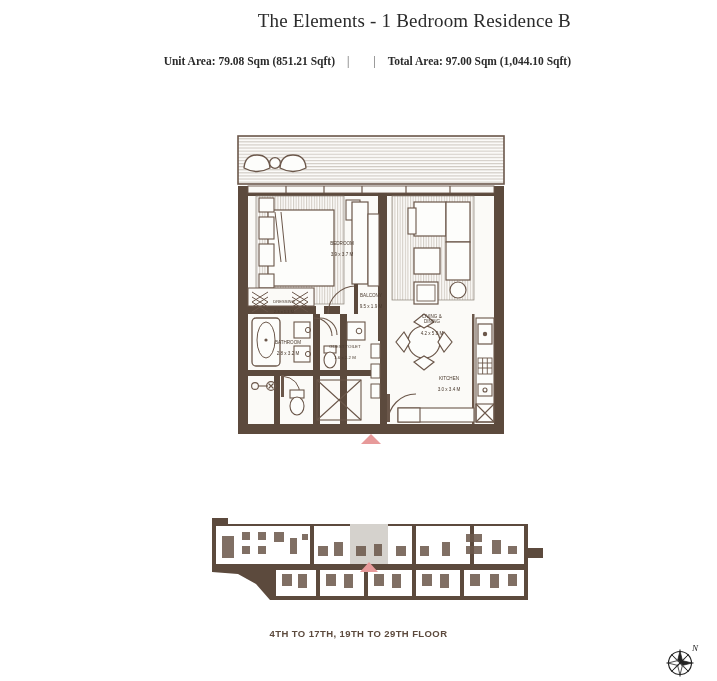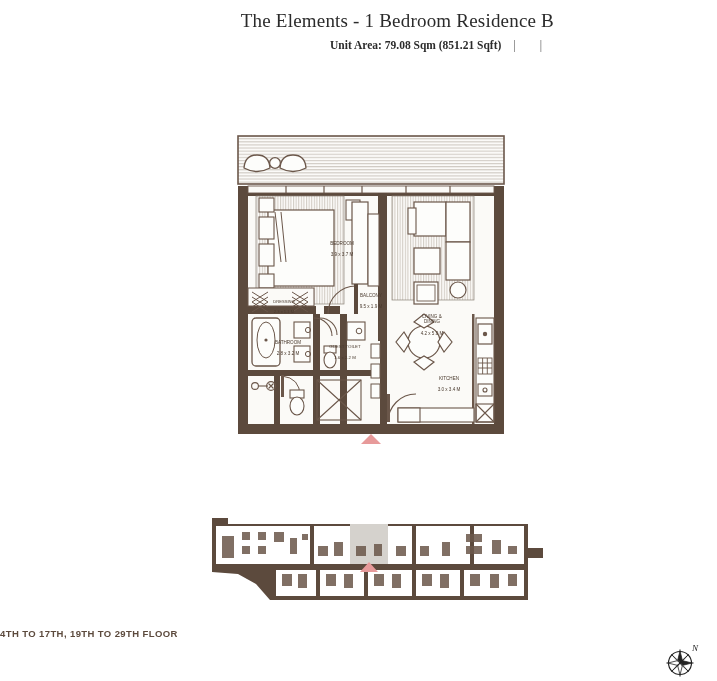--- a/index.html
+++ b/index.html
@@ -3,59 +3,60 @@
 <meta charset="utf-8">
 <style>
   html,body{margin:0;padding:0;}
   body{
     width:717px;height:681px;
     background:#ffffff;
     font-family:"Liberation Sans", sans-serif;
     overflow:hidden;position:relative;
   }
   
-  #header{position:absolute;left:0;top:0;width:570px;}
+  #header{position:absolute;left:17px;top:0;width:570px;}
   #plan-title{
     font-family:"Liberation Serif", serif;
     font-size:19px;color:#2b2b2b;
     text-align:right;padding-right:16px;
     margin-top:10px;letter-spacing:.2px;
   }
   #area-bar{
     display:flex;justify-content:flex-end;align-items:flex-end;
-    padding-right:16px;margin-top:7px;
+    padding-right:16px;margin-top:23px;
     font-family:"Liberation Serif", serif;
     font-size:11.5px;font-weight:bold;color:#2b2b2b;
   }
   #area-bar .sep{margin:0 12px;font-weight:normal;color:#555;}
   
   #main-plan{position:absolute;left:228px;top:132px;width:286px;height:312px;}
   #key-plan{position:absolute;left:198px;top:512px;width:345px;height:95px;}
   #key-caption{
-    position:absolute;left:0;top:628px;width:717px;
+    position:absolute;left:0;top:628px;width:717px;text-align:center;
     font-family:"Liberation Sans", sans-serif;
     font-size:9.5px;font-weight:bold;color:#5c4a3d;letter-spacing:.4px;
   }
   #compass{position:absolute;left:662px;top:640px;width:44px;height:38px;}
   .lbl{
     position:absolute;text-align:center;
     font-family:"Liberation Sans", sans-serif;
     color:#4a3a2e;line-height:1.25;
     white-space:pre-line;pointer-events:none;
   }
 </style>
 </head>
 <body>
 
 <div id="header">
   <div id="plan-title">The Elements - 1 Bedroom Residence B</div>
   <div id="area-bar">
     <span>Unit Area: 79.08 Sqm (851.21 Sqft)</span>
     <span class="sep">|</span>
     <span class="sep">|</span>
+    <span>Total Area: 97.00 Sqm (1,044.10 Sqft)</span>
   </div>
 </div>
 
 <div id="main-plan">
   <svg width="286" height="312" viewBox="0 0 286 312">
     <defs>
       <pattern id="vhatch" width="2.6" height="4" patternUnits="userSpaceOnUse">
         <rect width="2.6" height="4" fill="#fdfcfa"></rect>
         <line x1="0.6" y1="0" x2="0.6" y2="4" stroke="#c9c3ba" stroke-width="0.9"></line>
       </pattern>

